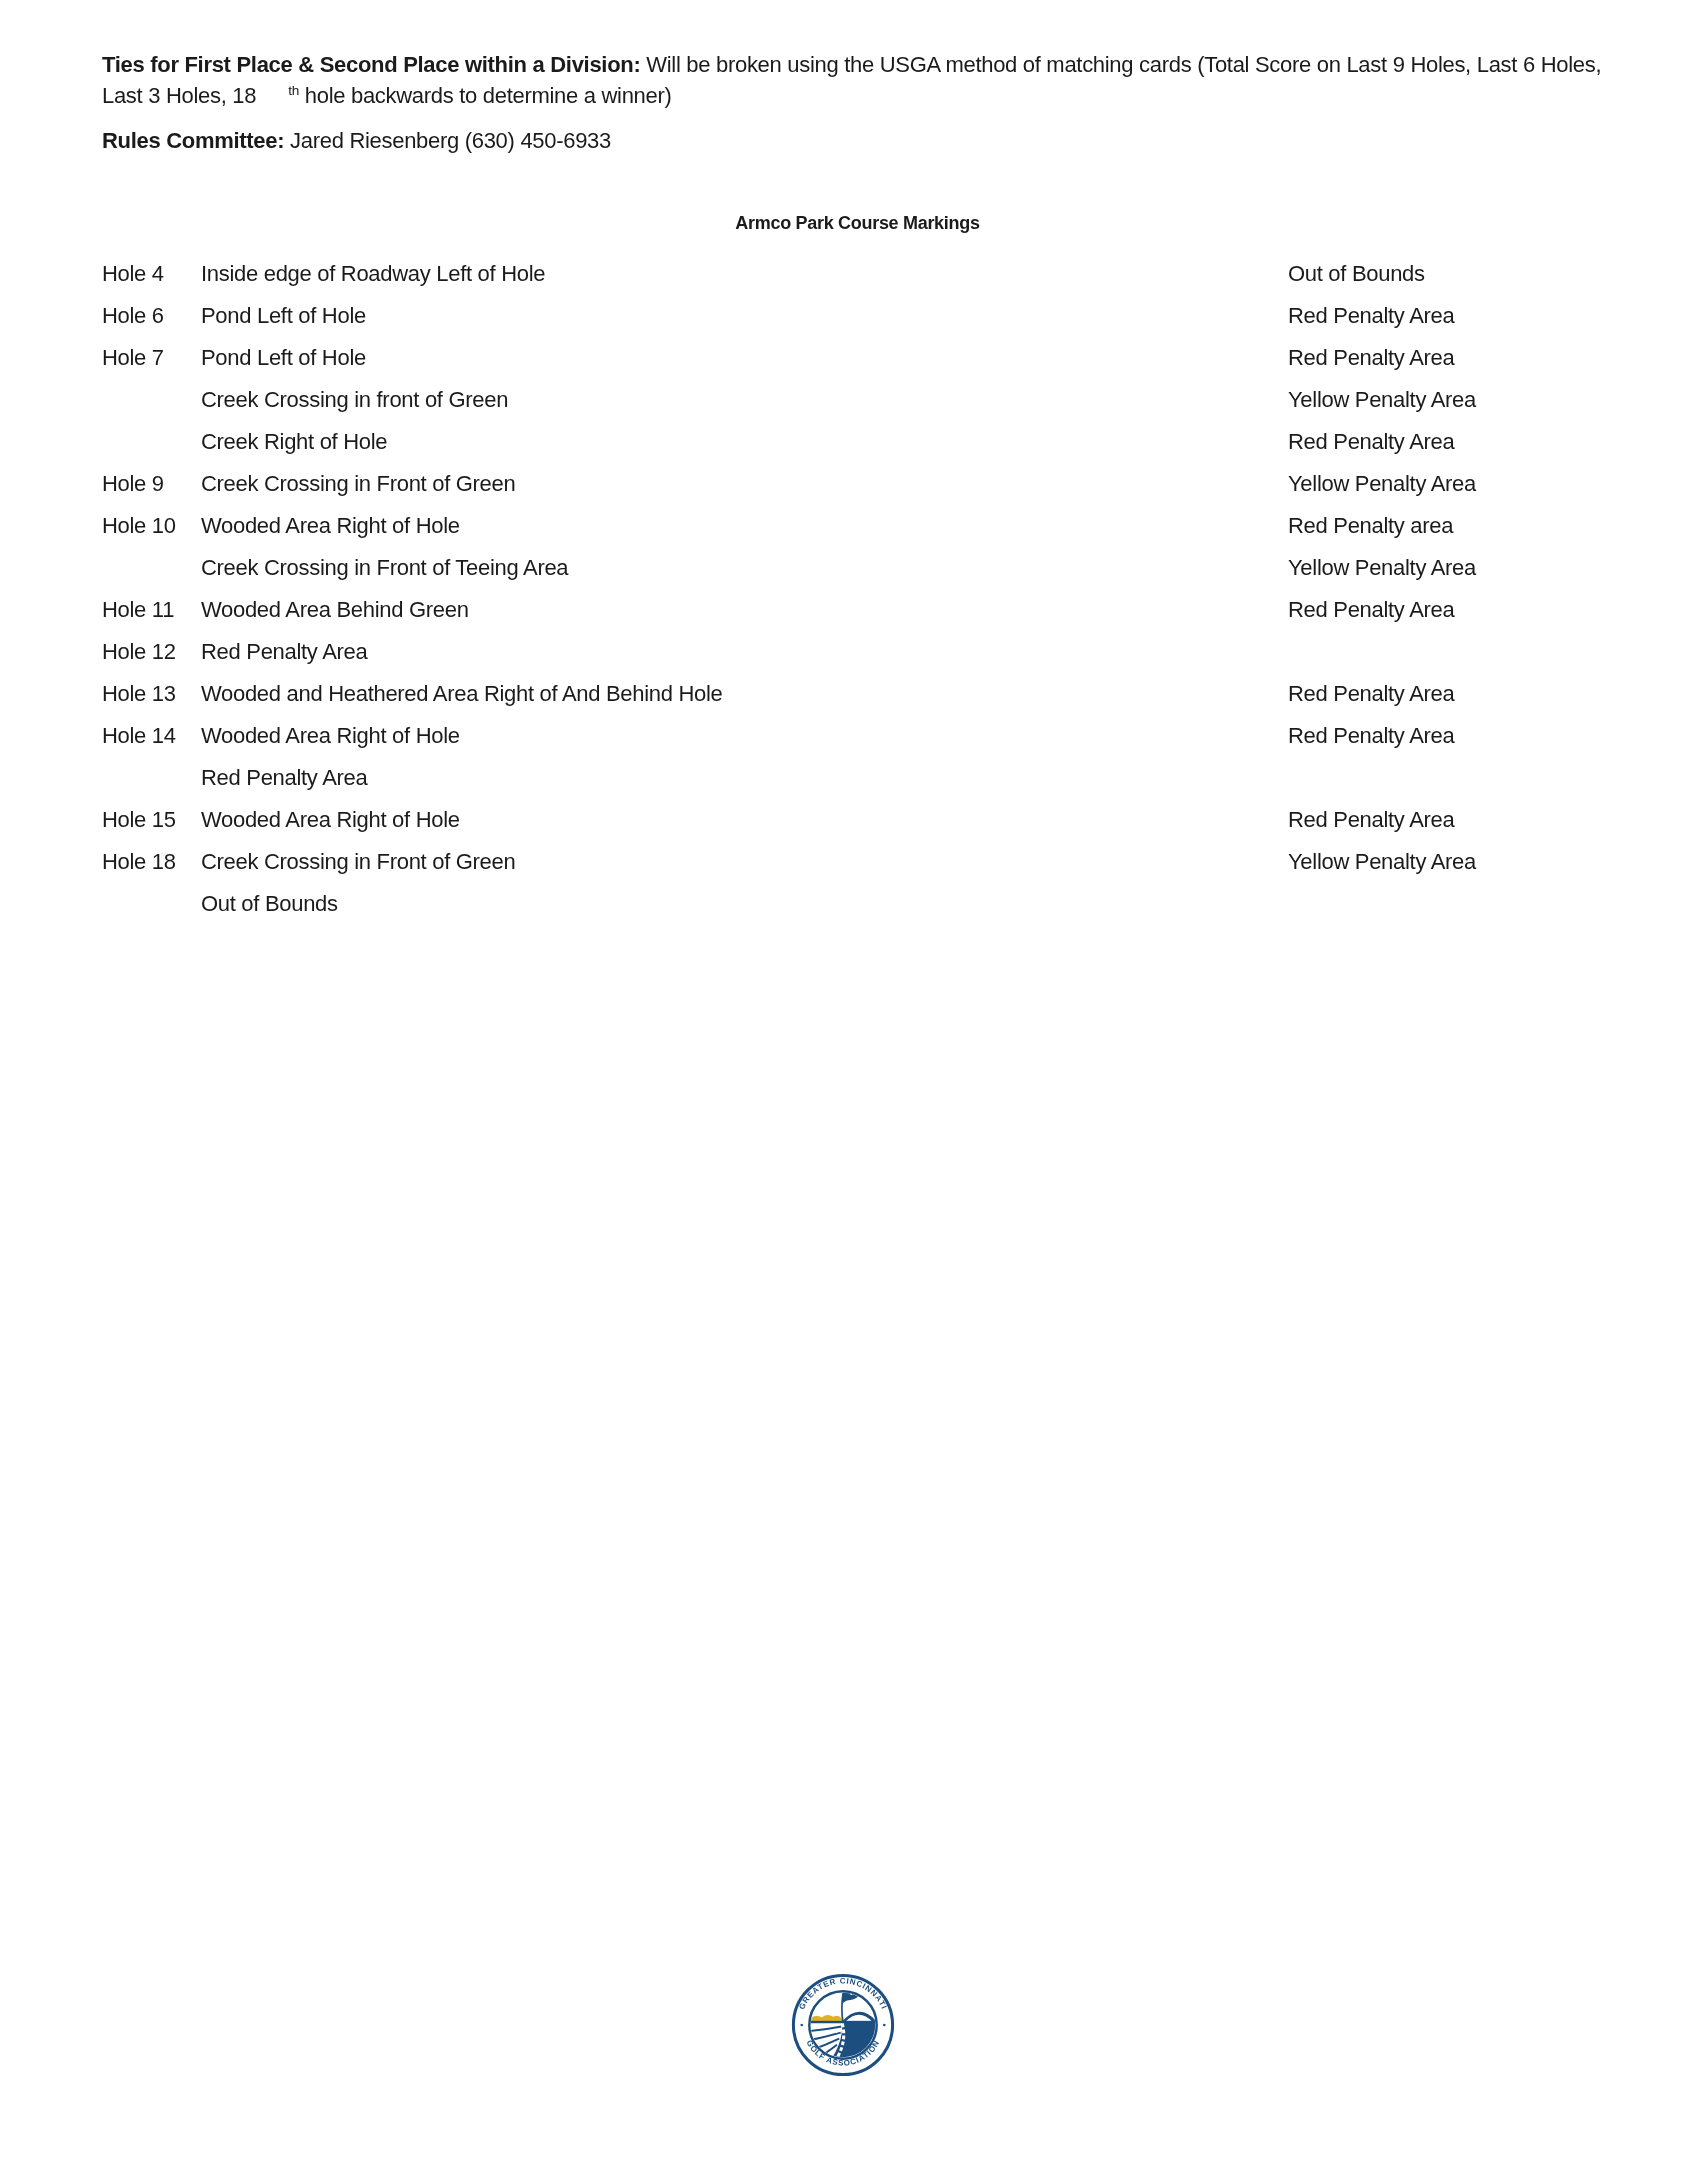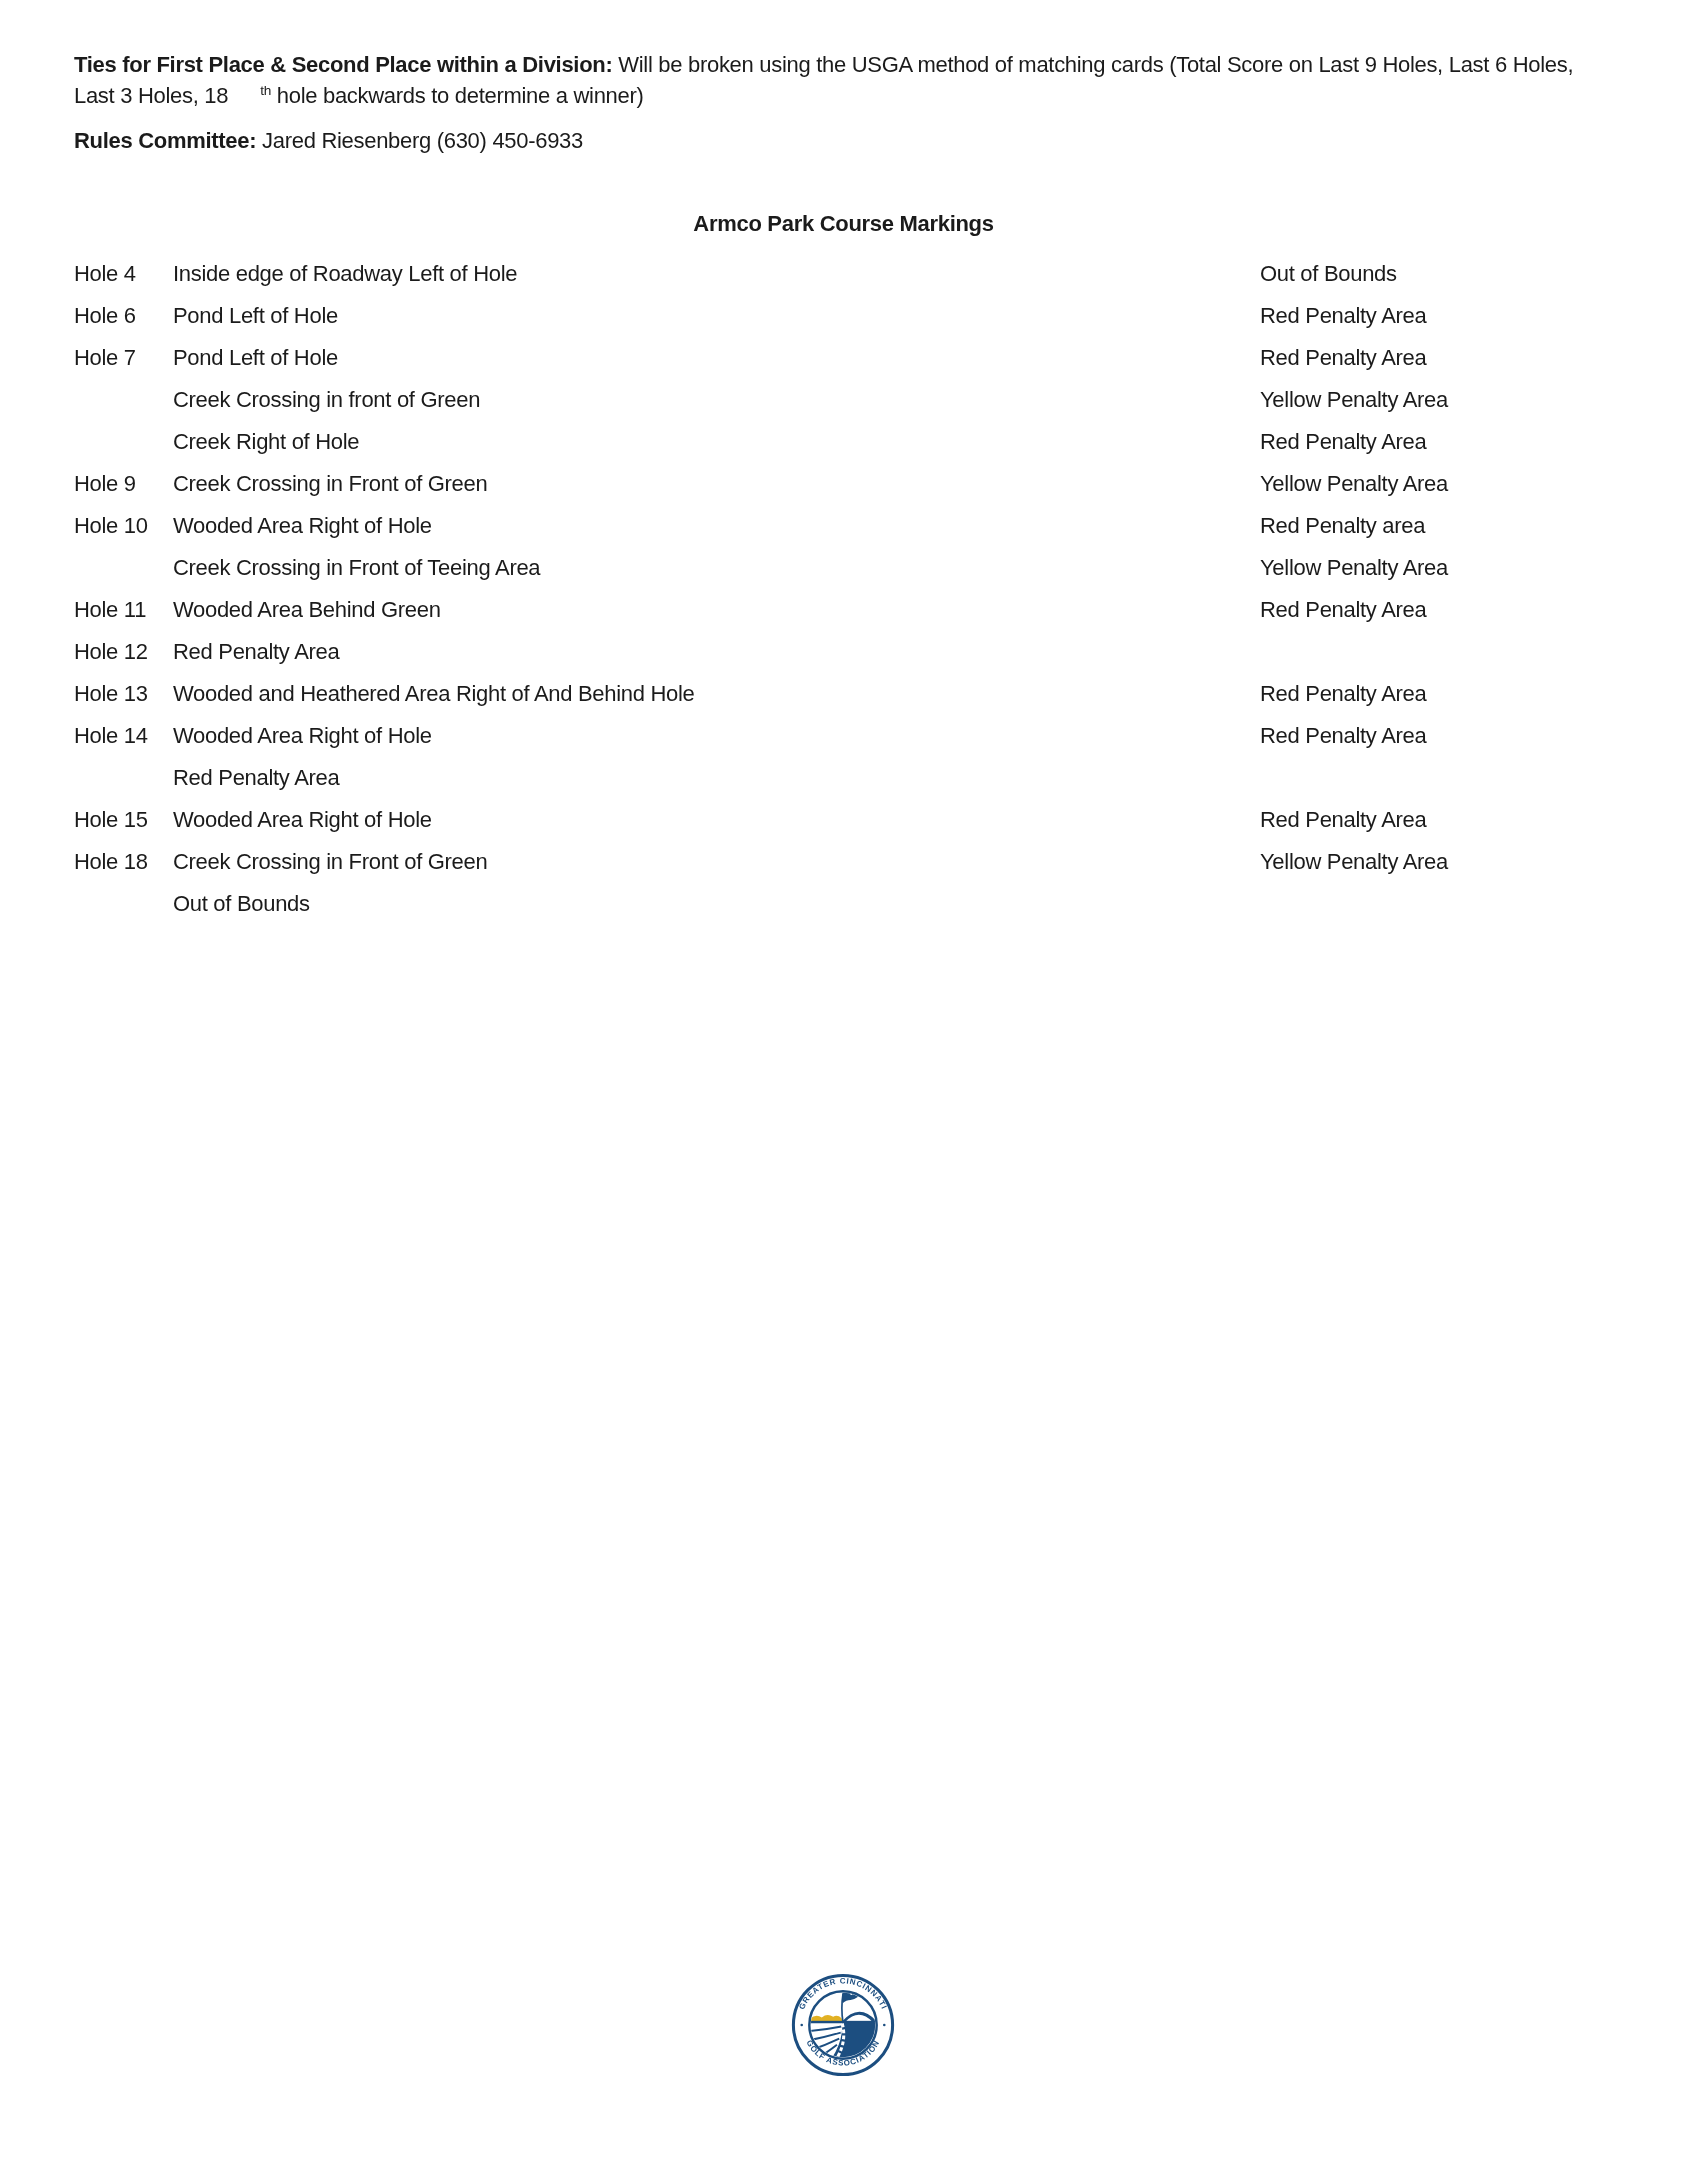--- a/index.html
+++ b/index.html
@@ -13,36 +13,37 @@
     width: 1687px; height: 2183px;
     background: #ffffff;
     font-family: "Liberation Sans", sans-serif;
     color: var(--text);
   }
   .page {
     position: relative;
     width: 1687px; height: 2183px;
     overflow: hidden;
     background: #ffffff;
+    padding-left: 28px;
   }
   .content {
     padding: 49px 74px 0 74px;
     font-size: 22px;
     letter-spacing: -0.3px;
     line-height: 31px;
   }
   .para { margin: 0; white-space: nowrap; }
   .bold { font-weight: 700; }
   sup { font-size: 0.62em; vertical-align: super; line-height: 0; margin-left: 32px; }
   .rules-line { margin: 13.5px 0 0 0; white-space: nowrap; }
   .section-title {
     margin: 52px 0 0 0;
     text-align: center;
     font-weight: 700;
-    font-size: 22px;
+    font-size: 18px;
     line-height: 31px;
   }
   .markings-table { margin-top: 20px; }
   .trow {
     display: flex;
     line-height: 30px;
     height: 30px;
     white-space: nowrap;
     margin-top: 12px;
   }

